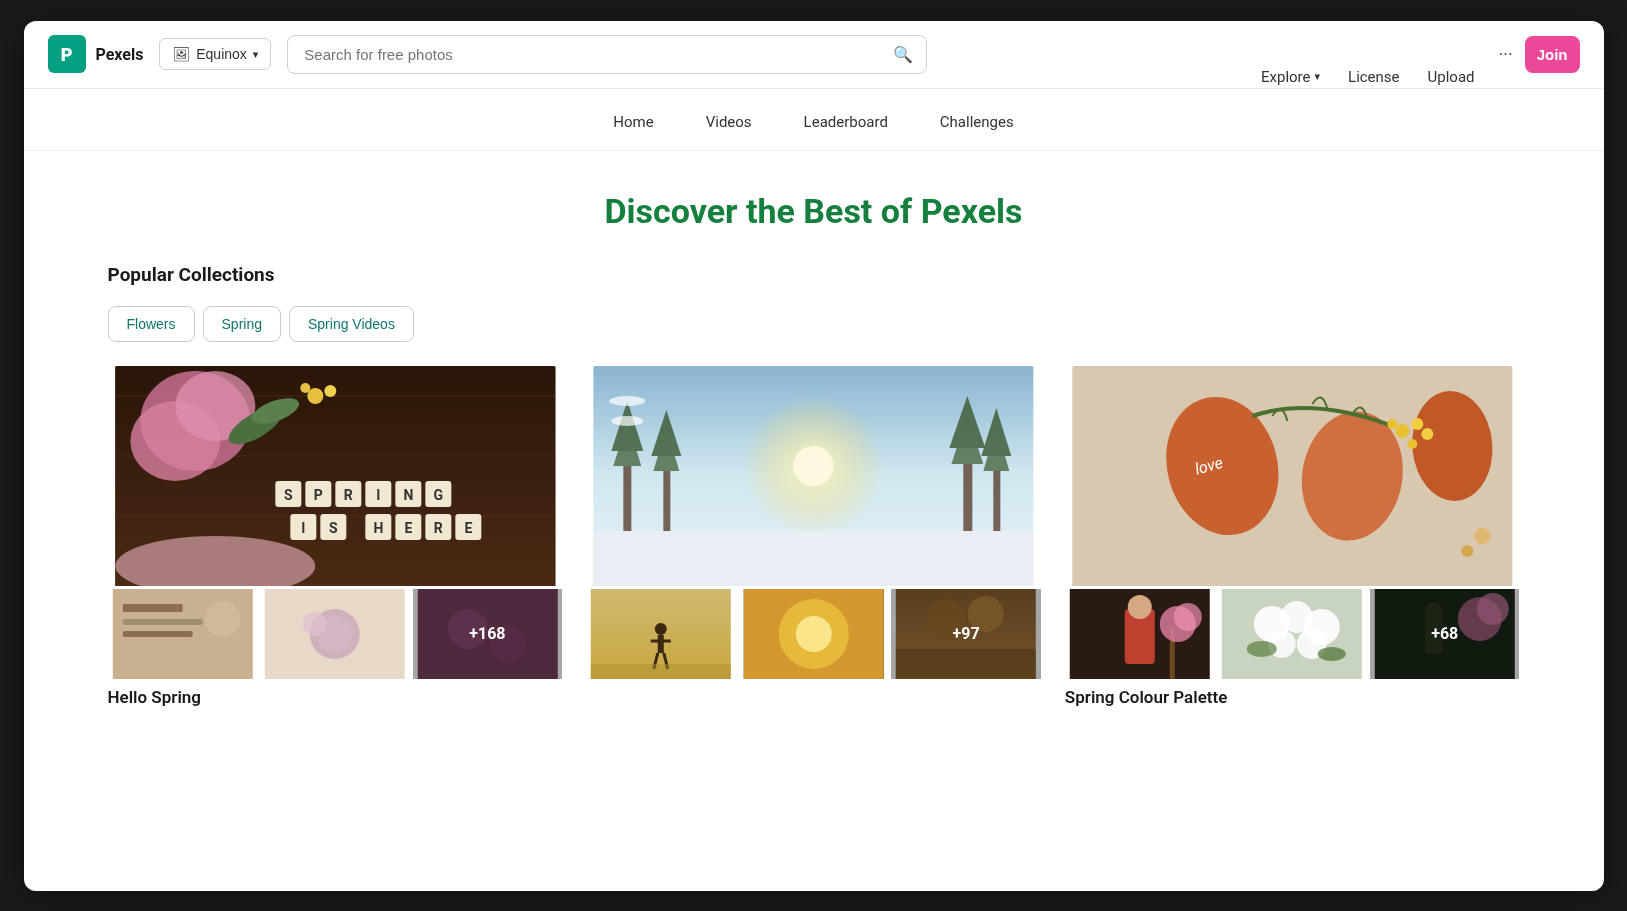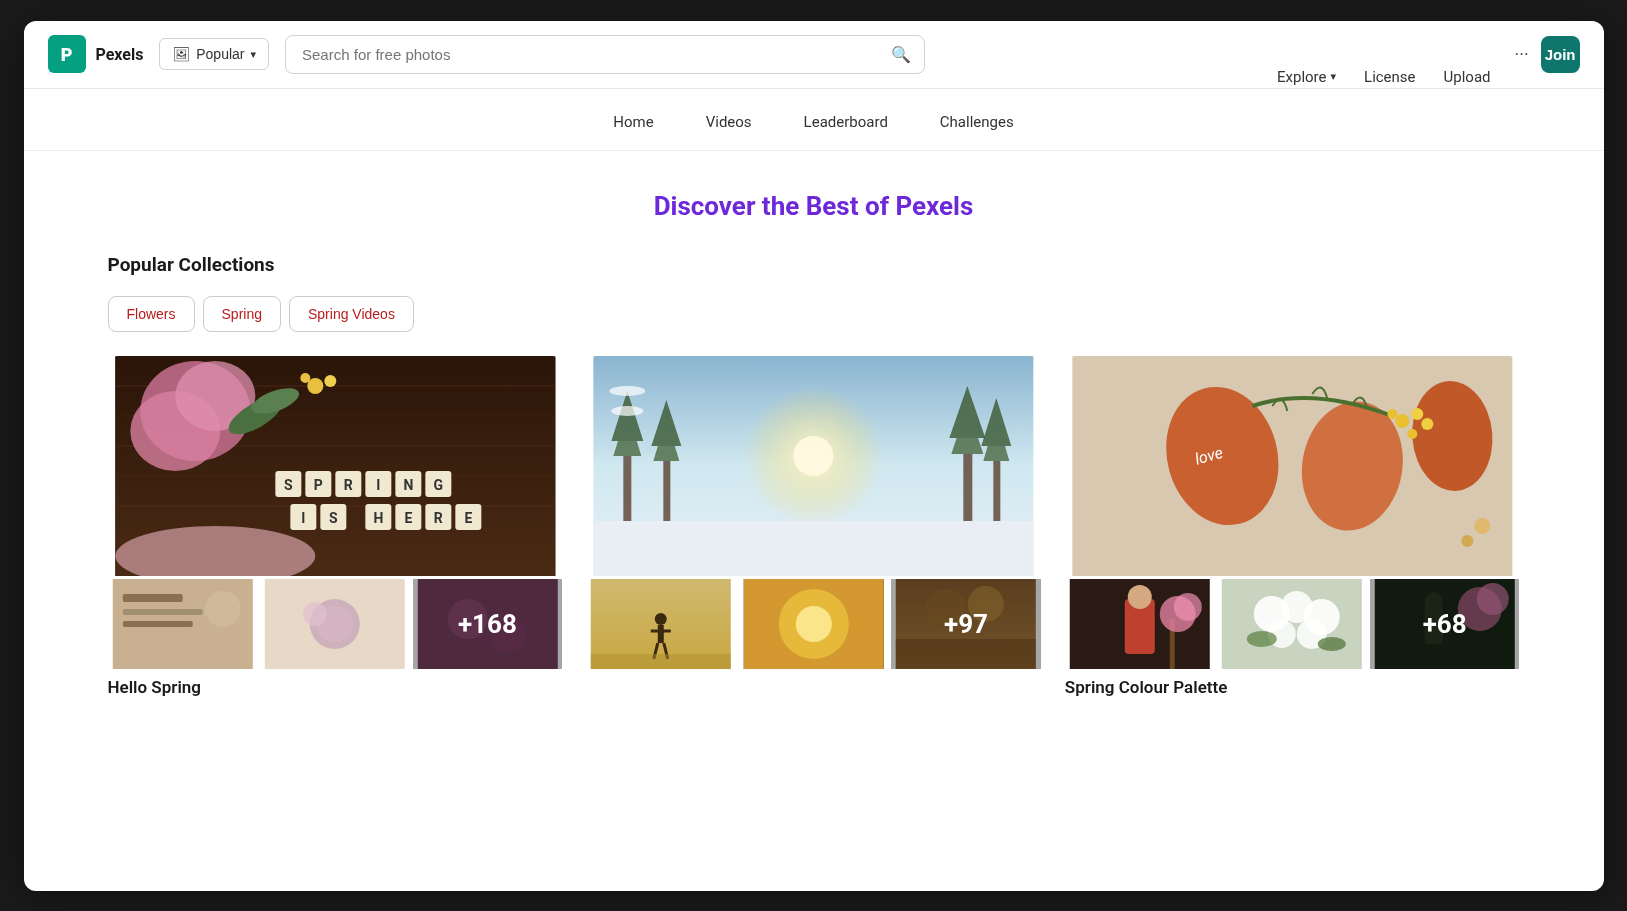--- a/index.html
+++ b/index.html
@@ -105,25 +105,25 @@
       align-items: center;
       gap: 4px;
     }
     .more-btn {
       font-size: 18px;
       color: #555;
       padding: 8px;
       cursor: pointer;
     }
     .join-btn {
-      background: #0f766e;
+      background: #ec4899;
       color: white;
       border: none;
       border-radius: 8px;
-      padding: 10px 4px;
+      padding: 10px 12px;
       font-size: 15px;
       font-weight: 600;
       cursor: pointer;
     }
     
     .sub-nav {
       display: flex;
       justify-content: center;
       gap: 52px;
       padding: 20px 0 15px;
@@ -134,44 +134,44 @@
       text-decoration: none;
       font-size: 15px;
       padding: 4px 0;
     }
     
     .main {
       padding: 0 84px;
     }
     .page-title {
       text-align: center;
-      font-size: 26px;
+      font-size: 34px;
       font-weight: 700;
-      color: #6d28d9;
+      color: #15803d;
       padding: 40px 0 32px;
     }
     .section-title {
       font-size: 19px;
       font-weight: 700;
       color: #1a1a1a;
       margin-bottom: 20px;
     }
     
     .filter-tabs {
       display: flex;
       gap: 8px;
       margin-bottom: 24px;
     }
     .filter-tab {
       border: 1.5px solid #ccc;
       border-radius: 8px;
       padding: 9px 18px;
       font-size: 14px;
       font-weight: 500;
-      color: #b91c1c;
+      color: #0f766e;
       background: white;
       cursor: pointer;
     }
     
     .collections-grid {
       display: grid;
       grid-template-columns: repeat(3, 1fr);
       gap: 24px;
     }
     .collection-card {
@@ -201,21 +201,21 @@
       display: block;
     }
     .thumb-count {
       position: absolute;
       inset: 0;
       display: flex;
       align-items: center;
       justify-content: center;
       background: rgba(0,0,0,0.35);
       color: white;
-      font-size: 26px;
+      font-size: 16px;
       font-weight: 700;
     }
     .collection-label {
       font-size: 17px;
       font-weight: 600;
       color: #1a1a1a;
       margin-top: 8px;
       padding-bottom: 4px;
     }
   </style>
@@ -227,21 +227,21 @@
   <header class="header">
     <div class="logo-area">
       <div class="logo-icon">
         <span>P</span>
       </div>
       <span class="logo-text">Pexels</span>
     </div>
 
     <button class="photos-btn">
       <span style="font-size:14px;">🖼</span>
-      <span>Popular</span>
+      <span>Equinox</span>
       <span style="font-size:11px;">▾</span>
     </button>
 
     <div class="search-bar">
       <input type="text" placeholder="Search for free photos" style="">
       <span class="search-icon-wrap">🔍</span>
     </div>
 
     <nav class="header-nav">
       <a href="#" class="explore-btn">

